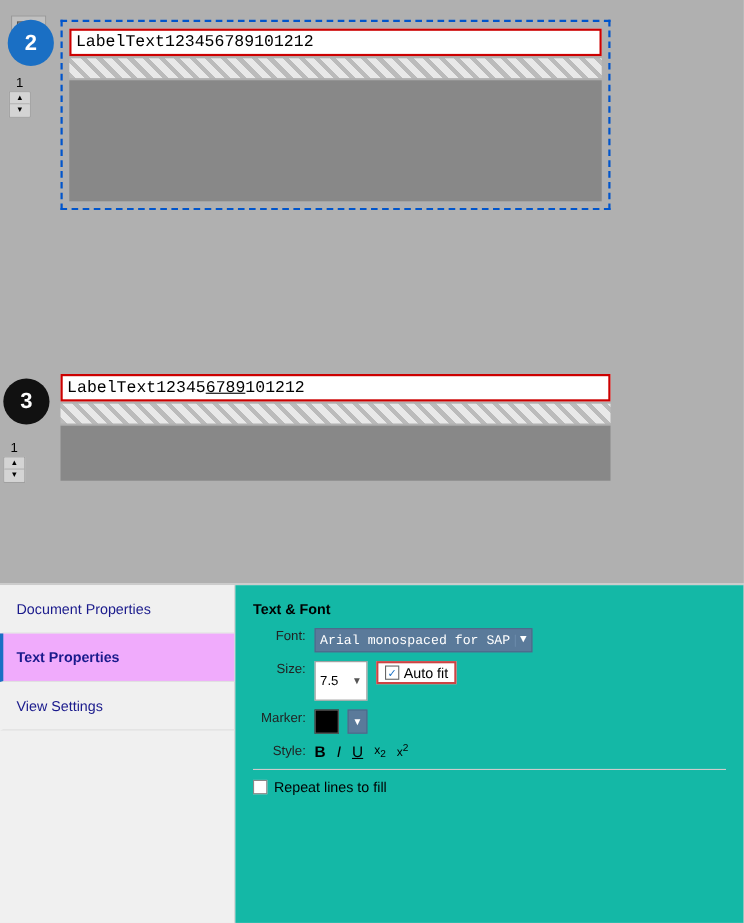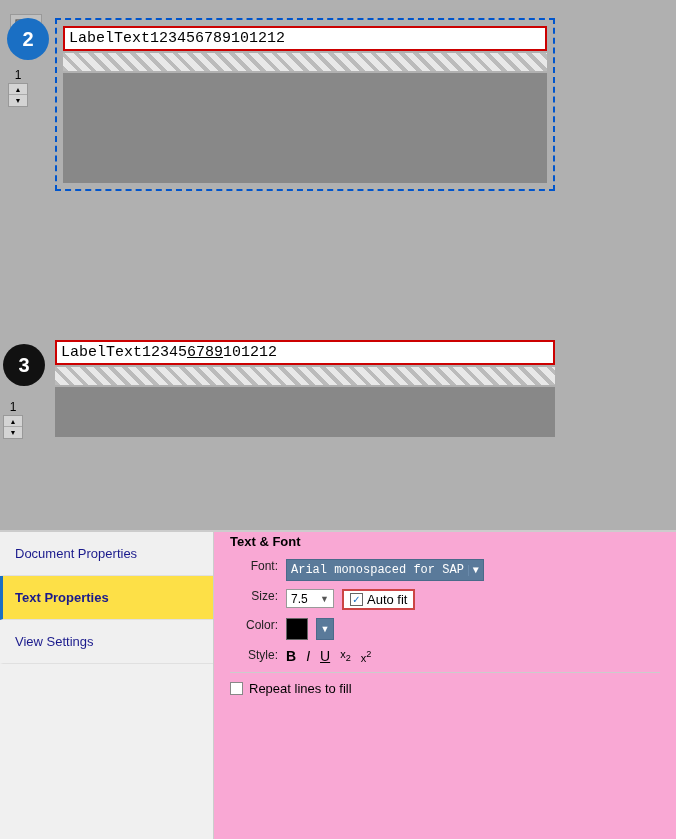--- a/index.html
+++ b/index.html
@@ -225,33 +225,33 @@
       padding: 14px 12px;
       font-size: 13px;
       color: #1a1a8c;
       cursor: pointer;
       border-bottom: 1px solid #e0e0e0;
       position: relative;
     }
 
     .sidebar-item.active {
       border-left: 3px solid #1a6fc4;
-      background: #fde047;
+      background: #f0abfc;
       color: #1a1a8c;
       font-weight: bold;
     }
 
     .sidebar-item:not(.active) {
       border-left: 3px solid transparent;
     }
 
     .content-area {
       flex: 1;
-      padding: 2px 16px;
-      background: #f9a8d4;
+      padding: 14px 16px;
+      background: #14b8a6;
     }
 
     .section-title {
       font-weight: bold;
       font-size: 13px;
       margin-bottom: 10px;
     }
 
     .prop-row {
       display: flex;
@@ -287,21 +287,21 @@
       padding-left: 4px;
       font-size: 10px;
     }
 
     
     .size-select {
       background: #fff;
       border: 1px solid #999;
       padding: 1px 4px;
       font-size: 12px;
-      height: 19px;
+      height: 36px;
       width: 48px;
       display: flex;
       align-items: center;
       justify-content: space-between;
     }
 
     .size-arrow {
       font-size: 9px;
       color: #555;
     }
@@ -480,21 +480,21 @@
         <span>7.5</span>
         <span class="size-arrow">▼</span>
       </div>
       <div class="autofit-box">
         <div class="autofit-check">✓</div>
         <span>Auto fit</span>
       </div>
     </div>
 
     <div class="prop-row">
-      <span class="prop-label">Color:</span>
+      <span class="prop-label">Marker:</span>
       <div class="color-swatch"></div>
       <div class="color-dropdown">▼</div>
     </div>
 
     <div class="prop-row">
       <span class="prop-label">Style:</span>
       <div class="style-controls">
         <span class="style-b">B</span>
         <span class="style-i">I</span>
         <span class="style-u">U</span>

